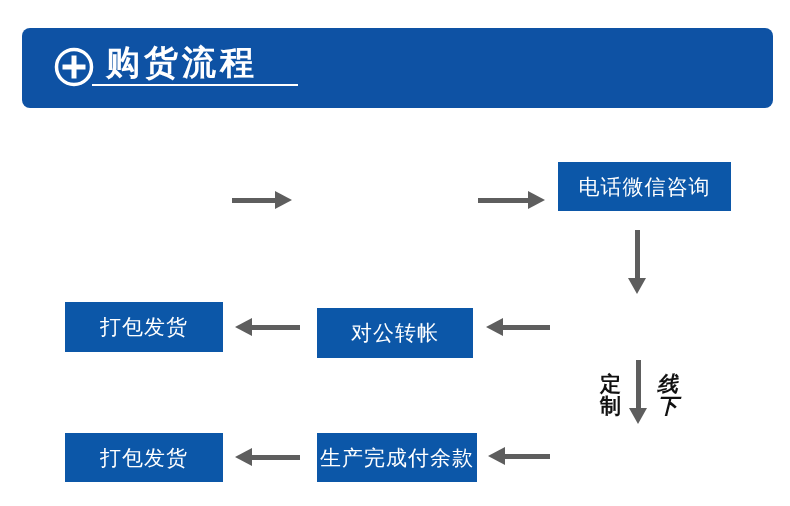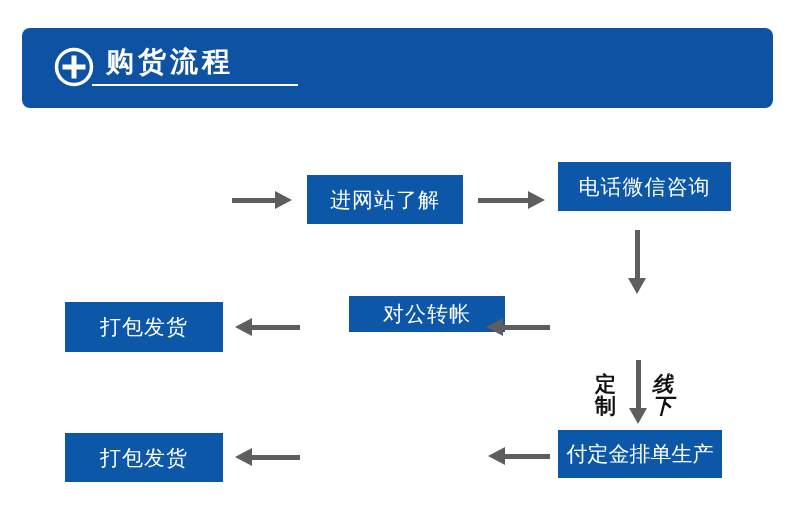--- a/index.html
+++ b/index.html
@@ -15,21 +15,21 @@
     position:absolute;left:22px;top:28px;
     width:751px;height:80px;
     background:var(--banner,#0e52a4);
     border-radius:8px;
   }
   .plus-icon{
     position:absolute;left:31px;top:18px;width:42px;height:42px;display:block;
   }
   .banner-title{
     position:absolute;left:84px;top:14px;
-    color:#fff;font-size:28px;font-weight:bold;
+    color:#fff;font-size:34px;font-weight:bold;
     letter-spacing:4px;line-height:40px;white-space:nowrap;
   }
   .title-underline{
     position:absolute;left:70px;top:56px;
     width:206px;height:2px;background:#fff;
   }
   
   .node{
     position:absolute;
     background:var(--box,#0c57a8);
@@ -43,21 +43,21 @@
   .head-right{width:0;height:0;border-top:9px solid transparent;border-bottom:9px solid transparent;border-left:17px solid var(--arrow,#5e5e5e);}
   .head-left{width:0;height:0;border-top:9px solid transparent;border-bottom:9px solid transparent;border-right:17px solid var(--arrow,#5e5e5e);}
   .v-arrow{position:absolute;width:18px;display:flex;flex-direction:column;align-items:center;}
   .v-arrow .shaft{width:5px;flex:1;background:var(--arrow,#5e5e5e);}
   .head-down{width:0;height:0;border-left:9px solid transparent;border-right:9px solid transparent;border-top:16px solid var(--arrow,#5e5e5e);}
   
   .v-label{
     position:absolute;width:26px;
     font-size:21px;font-weight:bold;line-height:22px;
     color:var(--label,#111);
-    text-align:left;word-break:break-all;
+    text-align:right;word-break:break-all;
   }
 </style>
 </head>
 <body>
 
 <div class="page">
 
   <div class="banner">
     <svg class="plus-icon" viewBox="0 0 42 42" width="42" height="42">
       <circle cx="21" cy="21" r="17.5" fill="none" stroke="#ffffff" stroke-width="3.5"></circle>
@@ -66,23 +66,20 @@
     </svg>
     <div class="banner-title">购货流程</div>
     <div class="title-underline"></div>
   </div>
 
   <div class="h-arrow" style="left:232px;top:191px;width:60px;">
     <div class="shaft"></div>
     <div class="head-right"></div>
   </div>
 
-  <div class="node" style="left:307px;top:175px;width:156px;height:49px;">
-    <span>进网站了解</span>
-  </div>
 
   <div class="h-arrow" style="left:478px;top:191px;width:67px;">
     <div class="shaft"></div>
     <div class="head-right"></div>
   </div>
 
   <div class="node" style="left:558px;top:162px;width:173px;height:49px;">
     <span>电话微信咨询</span>
   </div>
 
@@ -93,21 +90,21 @@
 
   <div class="node" style="left:65px;top:302px;width:158px;height:50px;">
     <span>打包发货</span>
   </div>
 
   <div class="h-arrow" style="left:235px;top:318px;width:65px;">
     <div class="head-left"></div>
     <div class="shaft"></div>
   </div>
 
-  <div class="node" style="left:317px;top:296px;width:156px;height:36px;margin-left:32px;">
+  <div class="node" style="left:317px;top:308px;width:156px;height:50px;">
     <span>对公转帐</span>
   </div>
 
   <div class="h-arrow" style="left:486px;top:318px;width:64px;">
     <div class="head-left"></div>
     <div class="shaft"></div>
   </div>
 
 
   <div class="v-arrow" style="left:629px;top:360px;height:64px;">
@@ -119,23 +116,23 @@
 
   <div class="node" style="left:65px;top:433px;width:158px;height:49px;">
     <span>打包发货</span>
   </div>
 
   <div class="h-arrow" style="left:235px;top:448px;width:65px;">
     <div class="head-left"></div>
     <div class="shaft"></div>
   </div>
 
+  <div class="node" style="left:317px;top:433px;width:160px;height:49px;">
+    <span>生产完成付余款</span>
+  </div>
 
   <div class="h-arrow" style="left:488px;top:447px;width:62px;">
     <div class="head-left"></div>
     <div class="shaft"></div>
   </div>
 
-  <div class="node" style="left:558px;top:430px;width:164px;height:48px;letter-spacing:0;">
-    <span>付定金排单生产</span>
-  </div>
 
 </div>
 
 </body></html>

